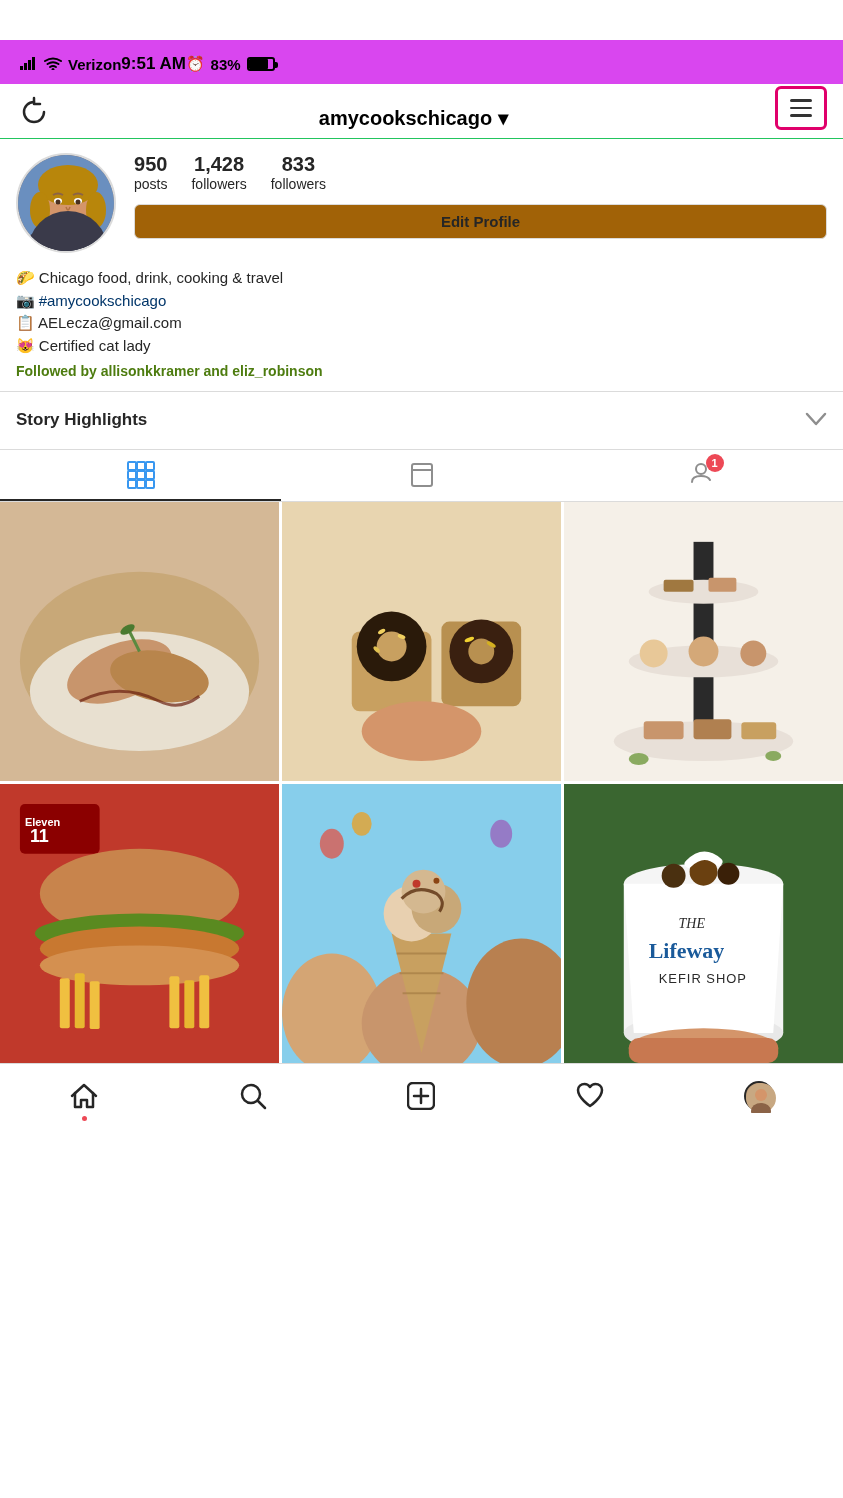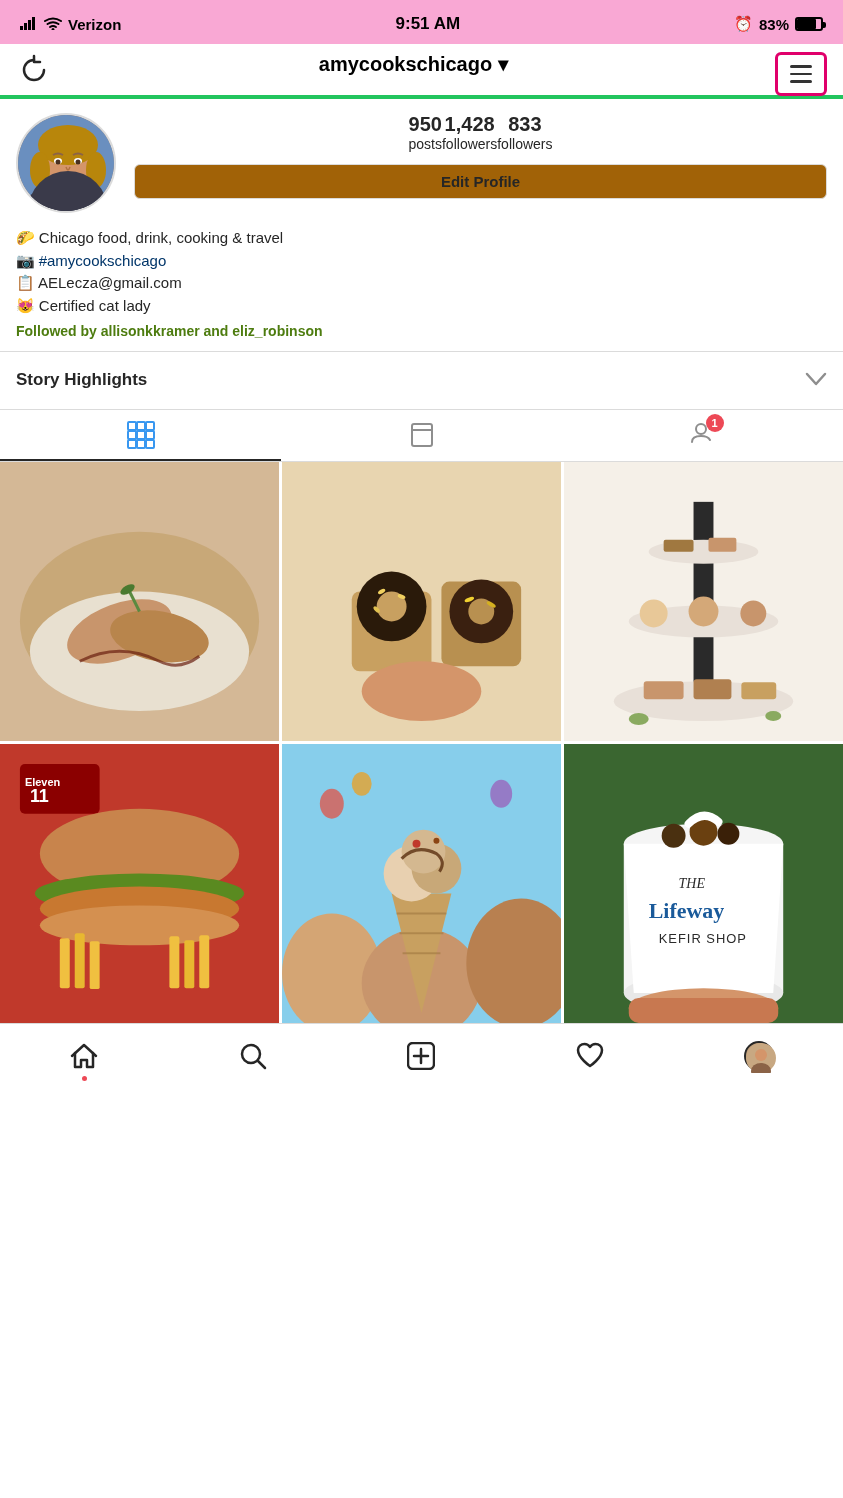--- a/index.html
+++ b/index.html
@@ -8,25 +8,25 @@
       font-family: -apple-system, BlinkMacSystemFont, 'Helvetica Neue', Arial, sans-serif;
       background: #fff;
       width: 843px;
       min-height: 1498px;
       overflow-x: hidden;
     }
 
     
     .status-bar {
       display: flex;
-      justify-content: space-between;
       align-items: center;
       padding: 10px 20px 6px;
       height: 44px;
-      background: #f9a8d4;
+      background: #d946ef;
+      margin-top: 40px;
     }
     .status-left { display: flex; align-items: center; gap: 6px; font-size: 15px; font-weight: 600; }
     .status-center { font-size: 17px; font-weight: 600; }
     .status-right { display: flex; align-items: center; gap: 6px; font-size: 15px; font-weight: 600; }
     .battery-icon {
       display: inline-block;
       width: 28px; height: 14px;
       border: 2px solid #000;
       border-radius: 3px;
       position: relative;
@@ -43,23 +43,23 @@
       width: 80%;
       height: 100%;
       background: #000;
       border-radius: 1px;
     }
 
     
     .top-nav {
       display: flex;
       justify-content: space-between;
-      align-items: flex-start;
+      align-items: flex-end;
       padding: 8px 16px;
-      border-bottom: 4px solid #22c55e;
+      border-bottom: 1px solid #22c55e;
       height: 55px;
     }
     .nav-history-icon {
       width: 36px; height: 36px;
       display: flex; align-items: center; justify-content: center;
     }
     .nav-username {
       font-size: 20px;
       font-weight: 700;
       display: flex; align-items: center; gap: 6px;
@@ -118,22 +118,23 @@
     }
 
     .stats-area {
       flex: 1;
       display: flex;
       flex-direction: column;
       gap: 12px;
     }
     .stats-row {
       display: flex;
-      justify-content: center;
+      justify-content: flex-start;
       align-items: flex-start;
+      gap: 24px;
     }
     .stat-item {
       display: flex;
       flex-direction: column;
       align-items: center;
     }
     .stat-number {
       font-size: 20px;
       font-weight: 700;
       color: #262626;

